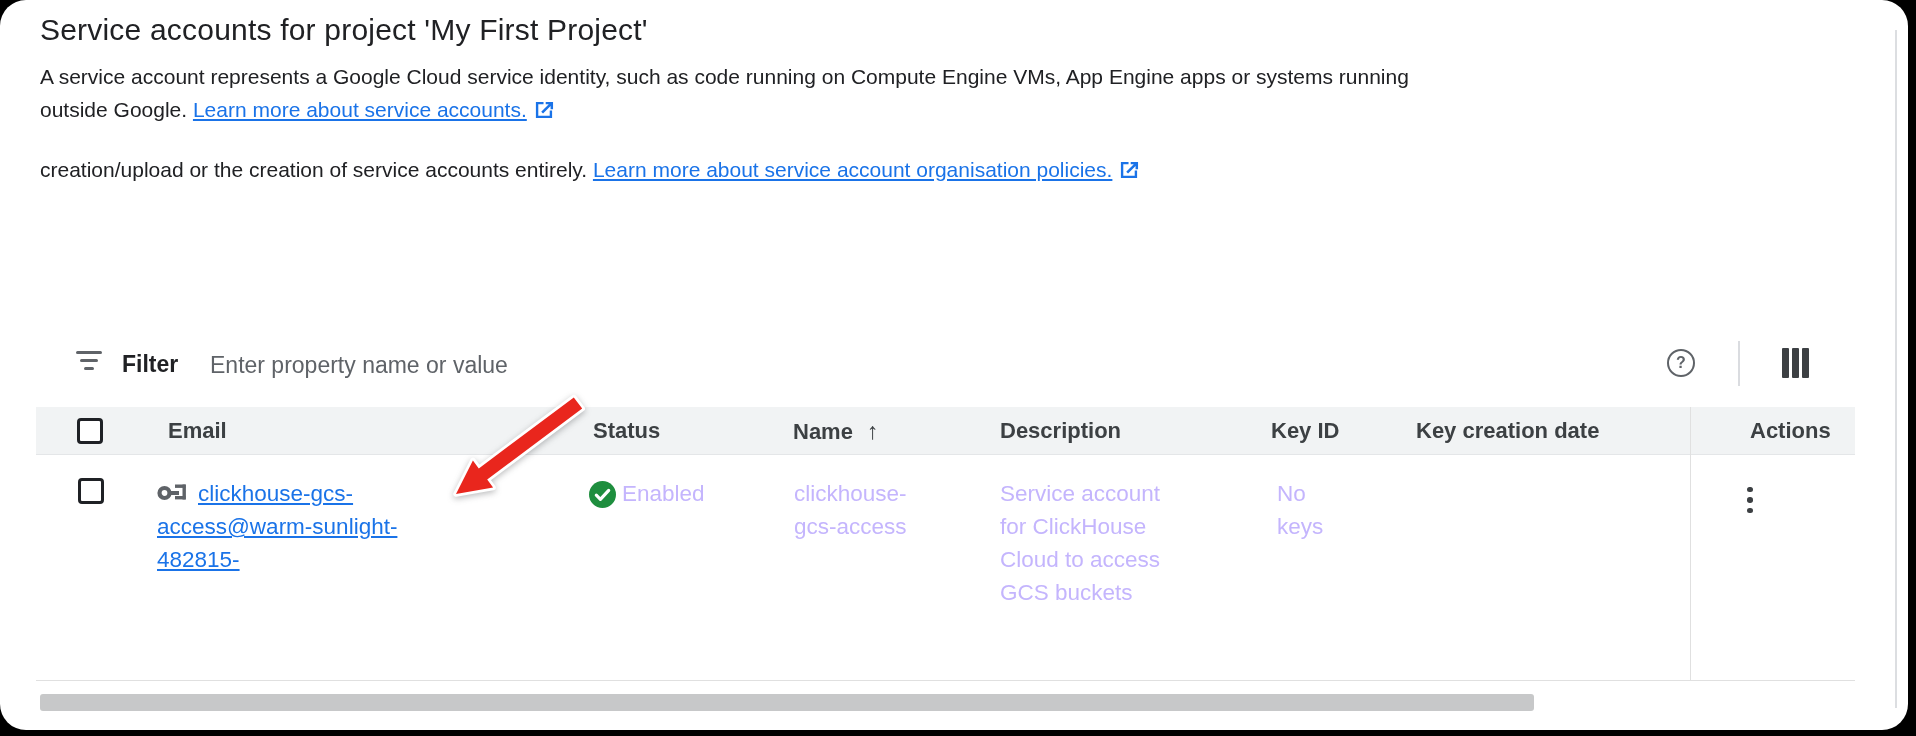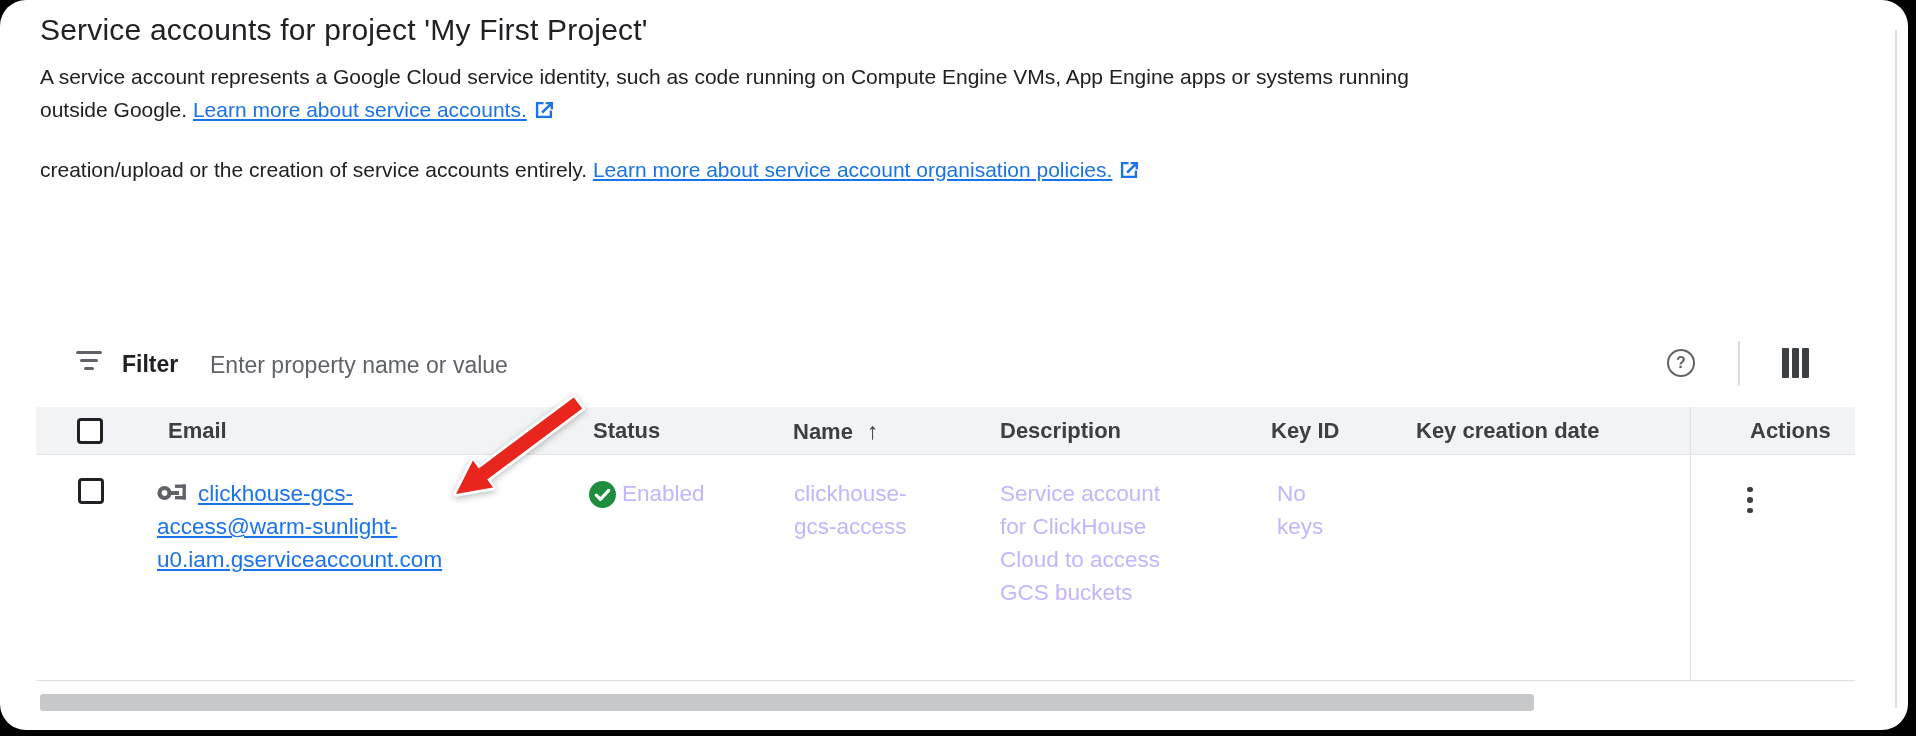--- a/index.html
+++ b/index.html
@@ -107,21 +107,21 @@
 
   <div class="abs cell email" style="left:157px;top:477px;width:340px;">
     <div><span class="keyicon"><svg width="30" height="25" viewBox="0 0 30 25">
             <circle cx="7.5" cy="13" r="5" fill="none" stroke="#5f6368" stroke-width="4.2"></circle>
             <rect x="12" y="11" width="10" height="4" fill="#5f6368"></rect>
             <rect x="18" y="4.5" width="10.5" height="3.4" fill="#5f6368"></rect>
             <rect x="25.5" y="4.5" width="3.4" height="15" fill="#5f6368"></rect>
             <rect x="18" y="16" width="10.5" height="3.4" fill="#5f6368"></rect>
           </svg></span><span class="eline">clickhouse-gcs-</span></div>
     <div><span class="eline">access@warm-sunlight-</span></div>
-    <div><span class="eline">u0.iam.gserviceaccount.com</span></div>
+    <div><span class="eline">482815-</span></div>
   </div>
 
   <span class="abs" style="left:589px;top:481px;"><svg width="27" height="27" viewBox="0 0 27 27">
         <circle cx="13.5" cy="13.5" r="13.5" fill="#1e8e3e"></circle>
         <path d="M7.3 14.2l4.1 4.1 8.3-8.9" fill="none" stroke="#fff" stroke-width="3.2" stroke-linecap="round" stroke-linejoin="round"></path>
       </svg></span>
   <span class="abs cell" style="left:622px;top:477px;">Enabled</span>
 
   <div class="abs cell" style="left:794px;top:477px;">
     <div>clickhouse-</div>

